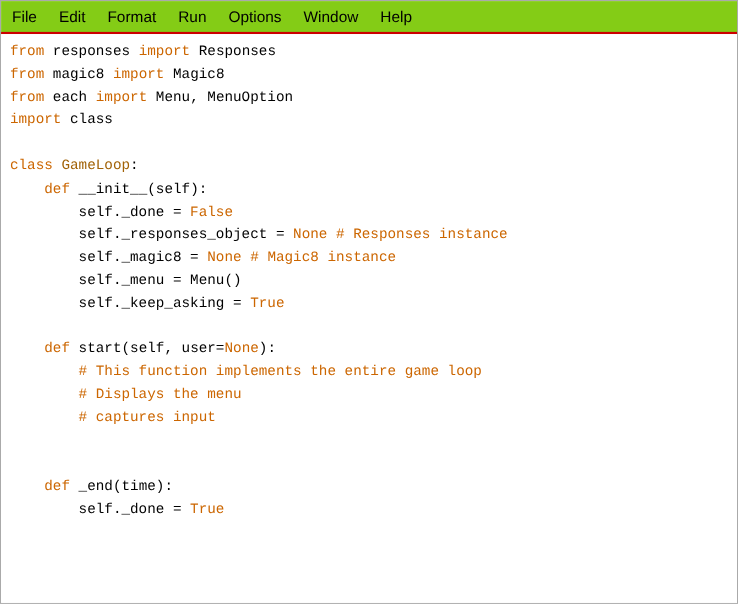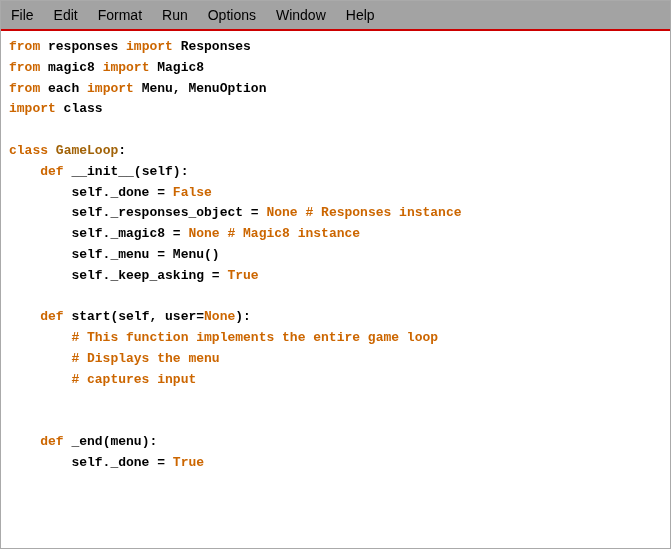--- a/index.html
+++ b/index.html
@@ -21,42 +21,41 @@
       width: 671px;
       height: 549px;
       display: flex;
       flex-direction: column;
       border: 1px solid #aaa;
     }
 
     #menu-bar {
       display: flex;
       flex-direction: row;
-      background: #a3a3a3;
+      background: #84cc16;
       border-bottom: 2px solid #cc0000;
       padding: 4px 6px;
       gap: 12px;
       align-items: center;
     }
 
     .menu-item {
       font-family: Arial, sans-serif;
       font-size: 14px;
       color: #000000;
       cursor: pointer;
       padding: 2px 4px;
     }
 
     #code-area {
       flex: 1;
       background: #ffffff;
       padding: 6px 8px;
       overflow-y: auto;
       line-height: 1.5;
-      font-weight: bold;
     }
 
     .code-line {
       white-space: pre;
       font-size: 13px;
       line-height: 1.6;
     }
 
     
     .kw { color: #cc6600; } 
@@ -114,17 +113,17 @@
 
     <div class="code-line"><span class="comment">        # Displays the menu</span></div>
 
     <div class="code-line"><span class="comment">        # captures input</span></div>
 
 
     <div class="code-line">&nbsp;</div>
 
     <div class="code-line">&nbsp;</div>
 
-    <div class="code-line"><span class="normal">    </span><span class="kw">def</span><span class="normal"> _end(menu):</span></div>
+    <div class="code-line"><span class="normal">    </span><span class="kw">def</span><span class="normal"> _end(time):</span></div>
 
     <div class="code-line"><span class="normal">        self._done = </span><span class="bool-none">True</span></div>
   </div>
 </div>
 
 </body></html>

